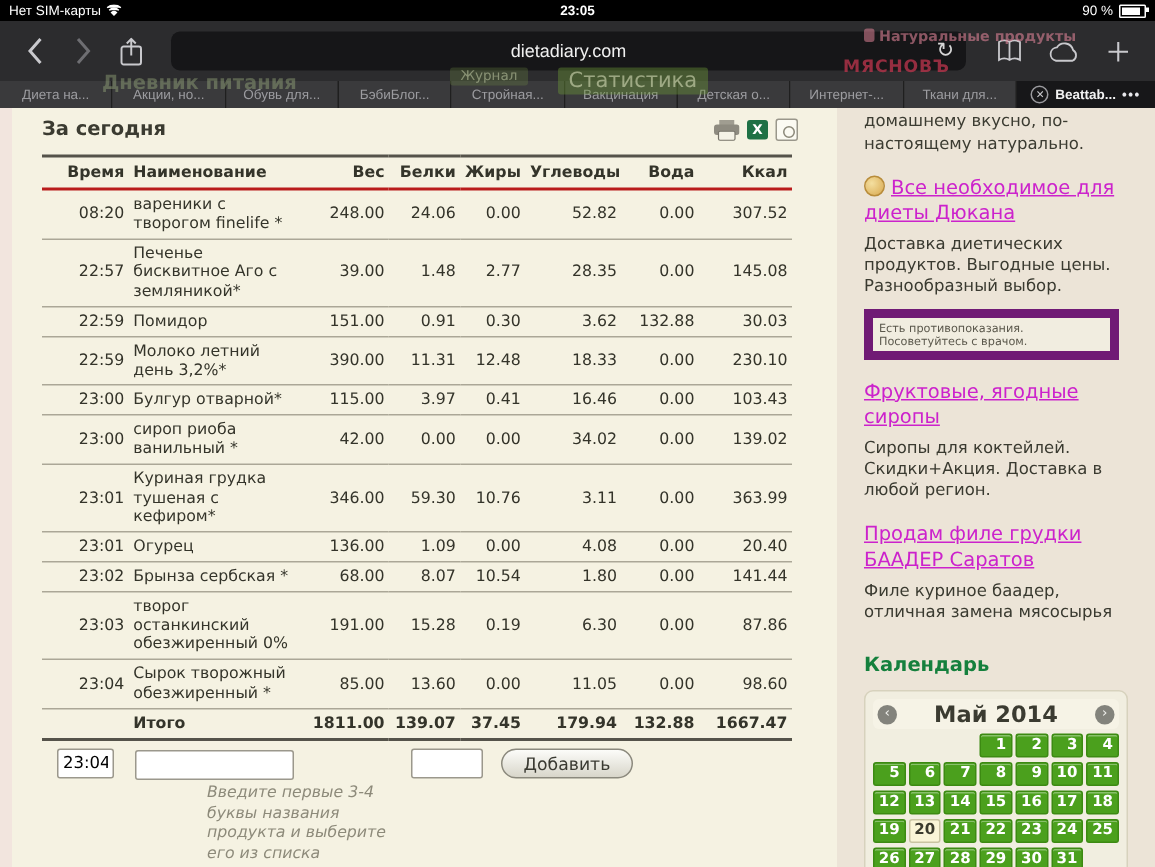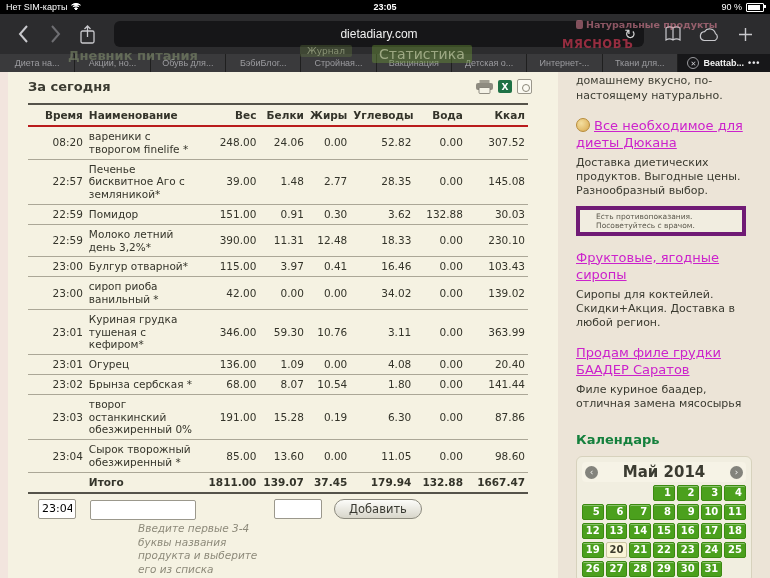--- a/index.html
+++ b/index.html
@@ -90,22 +90,22 @@
   .hint{width:120px;margin:2px 0 0 62px;font-size:10.5px;font-style:italic;color:#8d8a7a;line-height:1.3;}
 
   
   .tail-text{font-size:11px;line-height:1.35;color:#3c3c32;}
   .ad{margin-top:13px;}
   .ad-link{color:#cc22cc;font-size:13px;line-height:1.35;text-decoration:underline;display:block;}
   .ad-icon{display:inline-block;width:12px;height:12px;border-radius:50%;
     background:radial-gradient(circle at 35% 35%,#f4dfa0,#d8a84e);border:1px solid #b88c3a;
     vertical-align:-2px;margin-right:4px;}
   .ad-desc{margin-top:4px;font-size:11px;line-height:1.3;color:#3a3a30;}
-  .ad-disclaimer{margin-top:7px;border:4px solid #701a75;background:#f1ede0;color:#5a574b;
-    font-size:7.5px;padding:2px 16px;width:170px;box-sizing:border-box;}
+  .ad-disclaimer{margin-top:7px;border:6px solid #701a75;background:#f1ede0;color:#5a574b;
+    font-size:7.5px;padding:2px 4px;width:170px;box-sizing:border-box;}
   .cal-title{margin-top:21px;font-size:13px;font-weight:bold;color:#15803d;}
   .calendar{margin-top:9px;width:176px;background:#f1eee0;border:1px solid #d7d2bd;
     border-radius:6px;padding:5px;box-sizing:border-box;}
   .cal-head{display:flex;align-items:center;background:#f6f3e6;border-radius:4px;height:20px;padding:0 3px;}
   .cal-nav{width:13px;height:13px;border-radius:50%;background:#83837c;color:#f2f2ee;font-size:9px;
     line-height:13px;text-align:center;flex:none;}
   .cal-month{flex:1;text-align:center;font-size:15px;font-weight:bold;color:#3b3b31;}
   .cal-weekdays,.cal-week{display:flex;gap:2px;margin-top:3px;}
   .wd{width:22px;text-align:center;font-size:10px;font-weight:bold;color:#3b3b31;}
   .day{width:22px;height:16px;box-sizing:border-box;border-radius:2px;background:#4ba01d;

